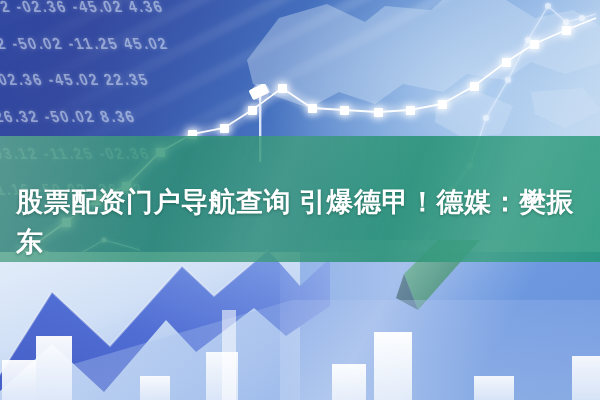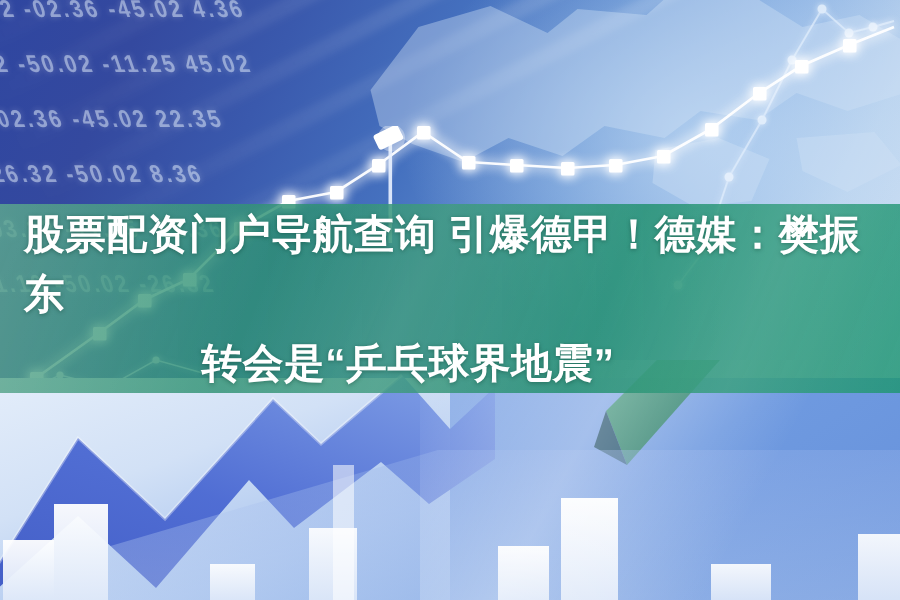--- a/index.html
+++ b/index.html
@@ -78,21 +78,21 @@
       rgba(34,150,118,.86) 100%);
     mix-blend-mode:normal;
   }
   .band-tex{position:absolute;inset:0;
     background:linear-gradient(112deg,rgba(255,255,255,.14) 0%,rgba(255,255,255,0) 30%,
       rgba(255,255,255,.10) 46%,rgba(255,255,255,0) 66%,rgba(255,255,255,.10) 82%,rgba(255,255,255,0) 100%);}
 
   
   .headline{
     position:absolute;left:0;top:136px;width:600px;height:126px;
-    display:flex;flex-direction:column;justify-content:space-between;
+    display:flex;flex-direction:column;justify-content:flex-end;
     box-sizing:border-box;padding:0 16px;
   }
   .hl{
     color:#ffffff;font-weight:bold;font-size:27px;line-height:40px;
     letter-spacing:.5px;
     text-shadow:0 1px 3px rgba(10,60,45,.45);
   }
   .hl.l1{text-align:left;}
   .hl.l2{text-align:center;padding-right:56px;}
 </style>
@@ -255,16 +255,15 @@
   </svg>
 
   <div class="ground-beam"></div>
 
   <div class="band">
     <div class="band-tex"></div>
   </div>
 
   <div class="headline">
     <div class="hl l1">股票配资门户导航查询 引爆德甲！德媒：樊振东</div>
-    <div class="hl l2">转会是“乒乓球界地震”</div>
   </div>
 
 </div>
 
 </body></html>

